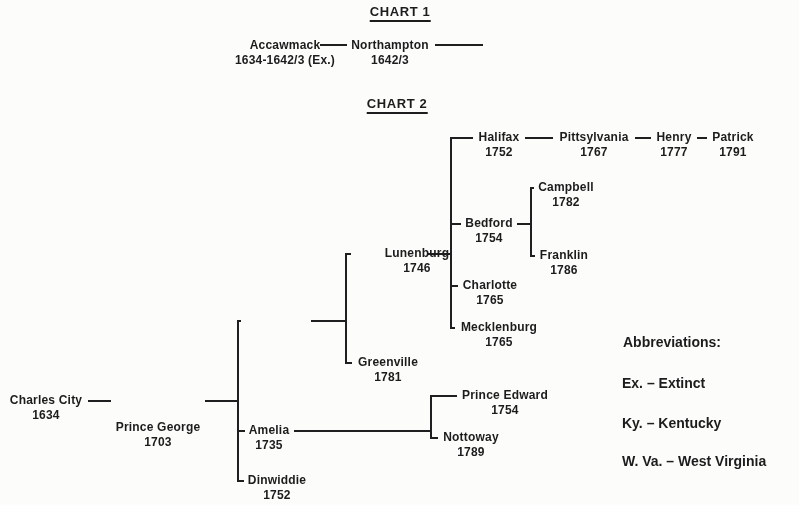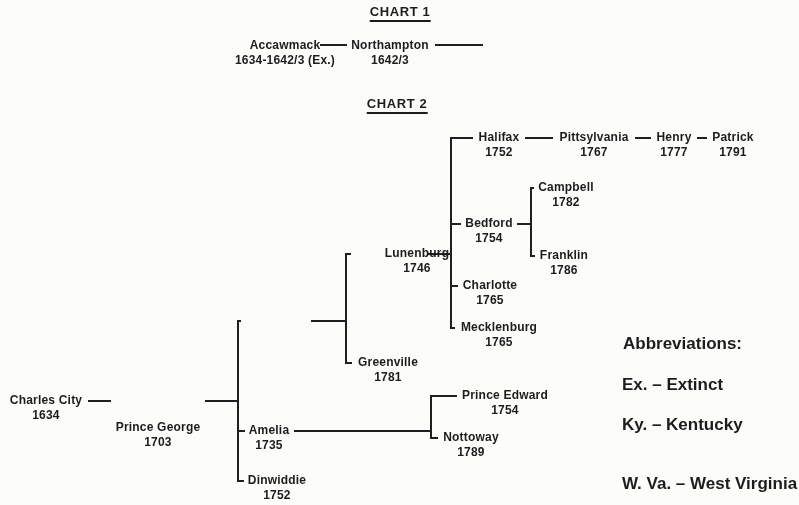--- a/index.html
+++ b/index.html
@@ -21,21 +21,21 @@
     white-space:nowrap;
   }
   .node {
     position:absolute; transform:translateX(-50%);
     text-align:center; white-space:nowrap;
     font-weight:bold; font-size:12px; line-height:15px;
     letter-spacing:0.2px;
   }
   .abbr {
     position:absolute; white-space:nowrap;
-    font-weight:bold; font-size:17px;
+    font-weight:bold; font-size:14px;
   }
 </style>
 </head>
 <body>
 
 <div class="canvas">
 
   <svg class="wires" viewBox="0 0 799 505" shape-rendering="crispEdges">
 
     <line x1="320" y1="45" x2="347" y2="45"></line>
@@ -152,15 +152,15 @@
     <div>1754</div>
   </div>
   <div class="node" style="left:471px; top:430px;">
     <div>Nottoway</div>
     <div>1789</div>
   </div>
 
   <div class="abbr" style="left:623px; top:334px;">Abbreviations:</div>
   <div class="abbr" style="left:622px; top:375px;">Ex. – Extinct</div>
   <div class="abbr" style="left:622px; top:415px;">Ky. – Kentucky</div>
-  <div class="abbr" style="left:622px; top:474px;text-align:right;">W. Va. – West Virginia</div>
+  <div class="abbr" style="left:622px; top:453px;text-align:right;">W. Va. – West Virginia</div>
 
 </div>
 
 </body></html>

